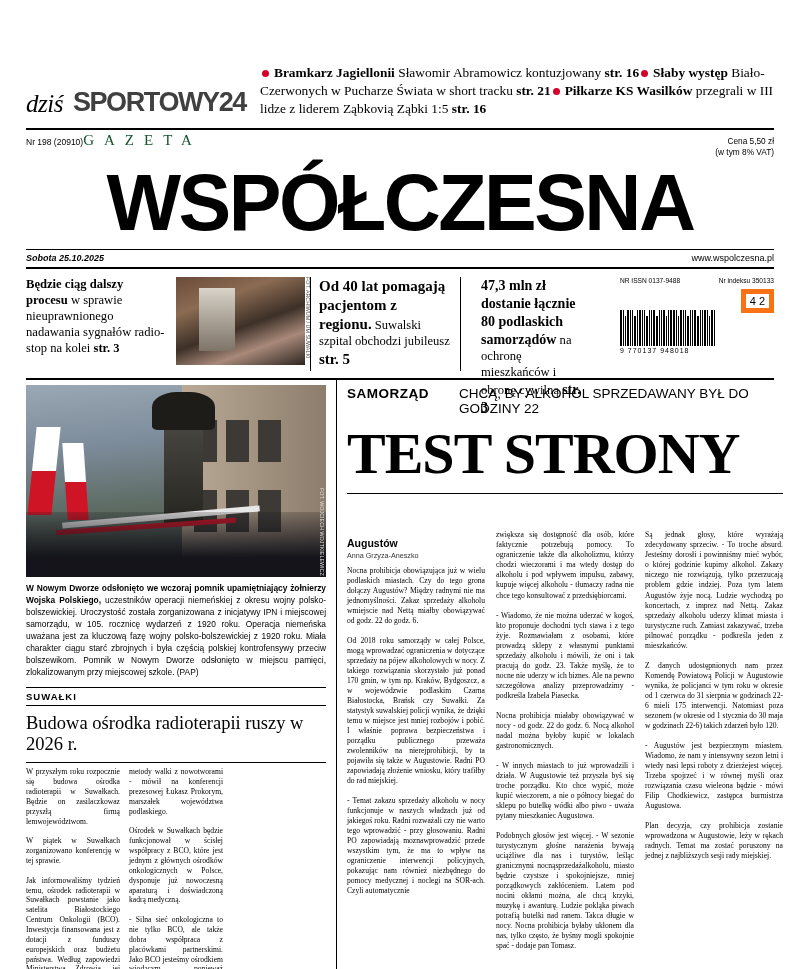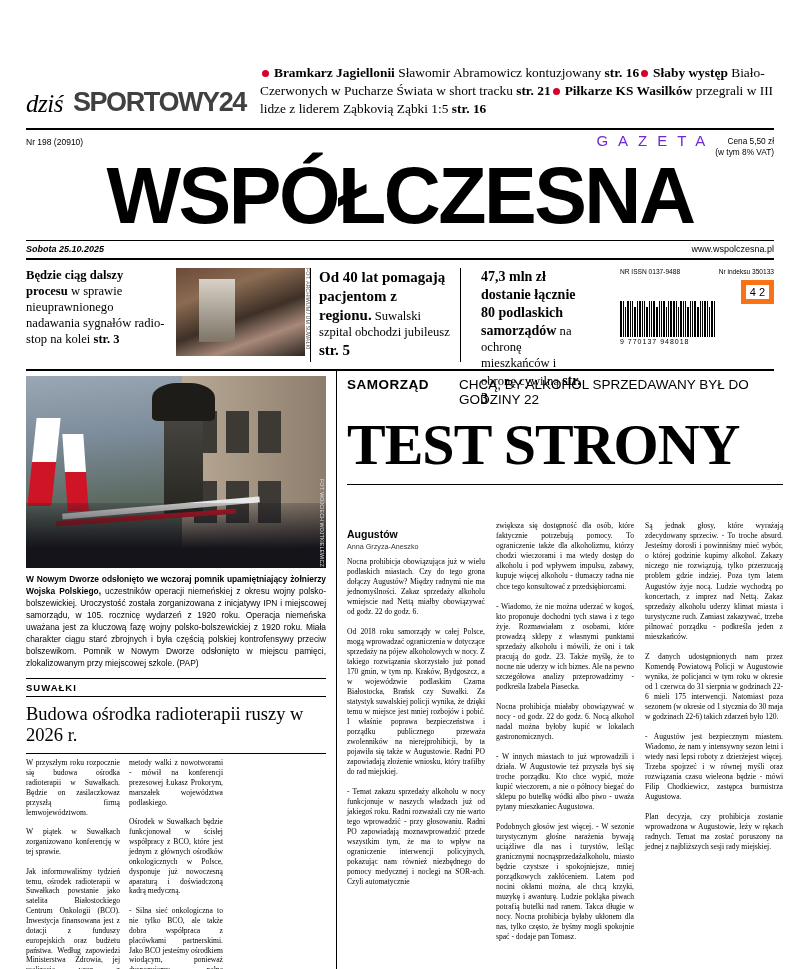--- a/index.html
+++ b/index.html
@@ -49,32 +49,32 @@
 
   
   .mast-rule-top{border-top:2px solid #000;margin-top:10px;}
   .mast-row{display:flex;align-items:flex-start;justify-content:space-between;padding-top:4px;}
   .issue{font-family:"Liberation Sans",sans-serif;font-size:8.5px;padding-top:3px;}
   .price{
     font-family:"Liberation Sans",sans-serif;font-size:8.3px;text-align:right;line-height:1.3;
     padding-top:2px;
   }
   .gazeta{
-    text-align:right;font-family:Liberation Sans, sans-serif;
-    letter-spacing:10px;font-size:15px;color:#6d28d9;margin:-2px 0 -6px 0;
+    text-align:left;font-family:Liberation Serif, serif;
+    letter-spacing:10px;font-size:15px;color:#14532d;margin:-2px 0 -6px 0;
     font-weight:normal;
   }
   .wspolczesna{
     text-align:center;
     font-family:"Liberation Sans",sans-serif;
     font-weight:bold;
     font-size:79px;
     letter-spacing:-2.5px;
     line-height:0.96;
-    margin:1px;
+    margin:8px;
   }
   .mast-rule-bot{border-top:1.5px solid #000;margin-top:6px;}
   .mast-foot{display:flex;justify-content:space-between;font-family:"Liberation Sans",sans-serif;font-size:9px;padding:3px 0 4px;}
   .mast-foot .date{font-weight:bold;font-style:italic;}
   .mast-rule-bot2{border-top:2px solid #000;}
 
   
   .teasers{display:flex;gap:0;margin-top:8px;height:94px;}
   .tz{box-sizing:border-box;}
   .tz1{width:150px;padding-right:8px;font-size:12.6px;line-height:1.27;}

